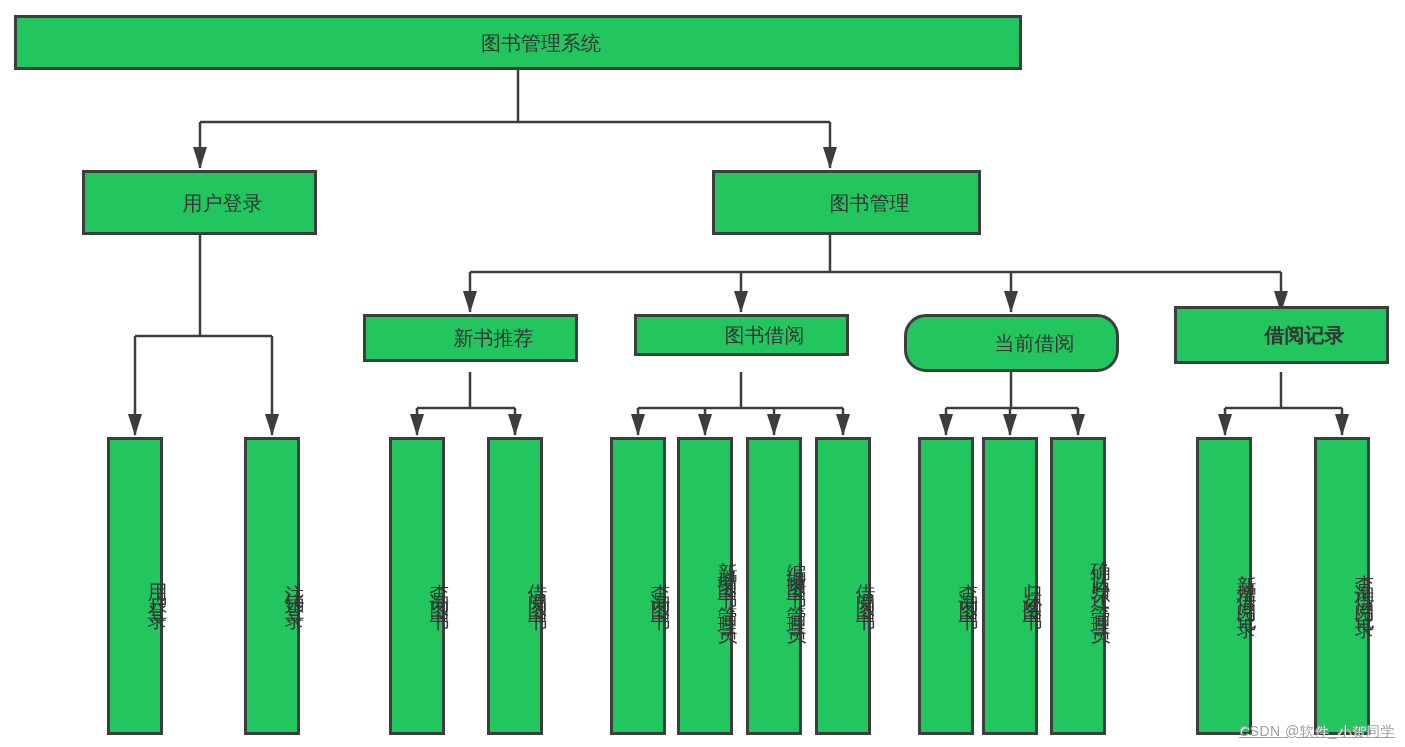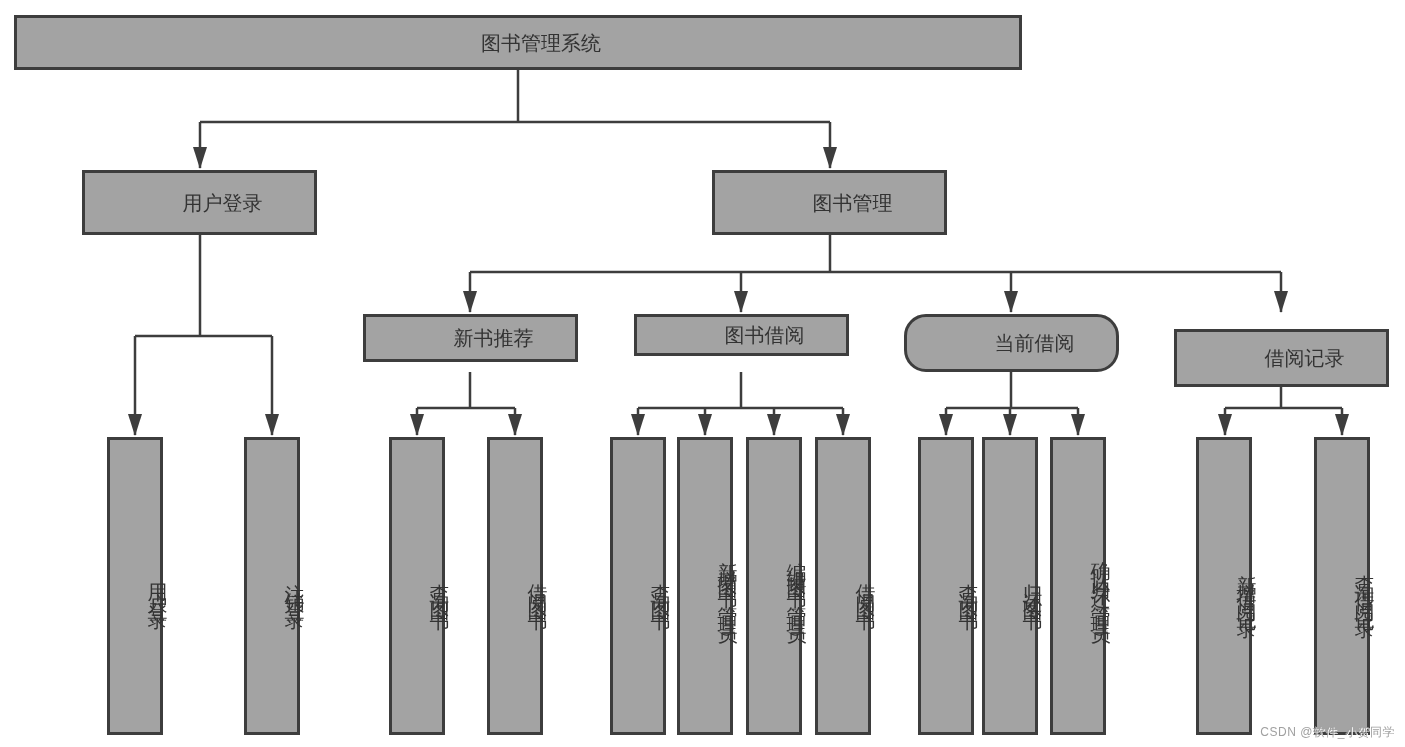--- a/index.html
+++ b/index.html
@@ -7,63 +7,64 @@
     position:relative;
     width:1405px;height:747px;
     background:#ffffff;
     font-family:"Liberation Sans","DejaVu Sans",sans-serif;
     overflow:hidden;
   }
   .wires{position:absolute;left:0;top:0;}
   .node{
     position:absolute;
     box-sizing:border-box;
-    background:#a3a3a3;
+    background:#22c55e;
     border:3px solid #3d3d3d;
     color:#333333;
     display:flex;
     align-items:center;
     justify-content:center;
     font-size:20px;
     line-height:1;
     text-align:center;
     z-index:2;
     padding-left:46px;
   }
   
   .v{
     writing-mode:vertical-rl;
     letter-spacing:9px;
   }
   
   .n-root{left:14px;top:15px;width:1008px;height:55px;}
   
   .n-user-login{left:82px;top:170px;width:235px;height:65px;}
-  .n-book-mgmt{left:712px;top:170px;width:235px;height:65px;}
+  .n-book-mgmt{left:712px;top:170px;width:269px;height:65px;}
   
   .n-new-book{left:363px;top:314px;width:215px;height:48px;}
   .n-book-borrow{left:634px;top:314px;width:215px;height:42px;}
   .n-cur-borrow{left:904px;top:314px;width:215px;height:58px;border-radius:22px;}
-  .n-borrow-rec{left:1174px;top:329px;width:215px;height:58px;}
+  .n-borrow-rec{left:1174px;top:306px;width:215px;height:58px;font-weight:bold;}
   
   .leaf{top:437px;width:56px;height:298px;}
   .l-1{left:107px;}  .l-2{left:244px;}
   .l-3{left:389px;}  .l-4{left:487px;}
   .l-5{left:610px;}  .l-6{left:677px;}
   .l-7{left:746px;}  .l-8{left:815px;}
   .l-9{left:918px;}  .l-10{left:982px;} .l-11{left:1050px;}
   .l-12{left:1196px;} .l-13{left:1314px;}
   .watermark{
     position:absolute;
     right:10px;bottom:6px;
-    font-size:12px;
+    font-size:14px;
     color:#a0a0a0;
     letter-spacing:0.5px;
     z-index:5;
     text-shadow:1px 1px 0 #ffffff;
+    text-decoration:underline;
   }
 </style>
 </head>
 <body>
 
 <div id="canvas">
 
   <svg class="wires" width="1405" height="747" viewBox="0 0 1405 747">
     <defs>
       <marker id="ah" markerUnits="userSpaceOnUse" markerWidth="23" markerHeight="15" refX="21" refY="7" orient="auto">

